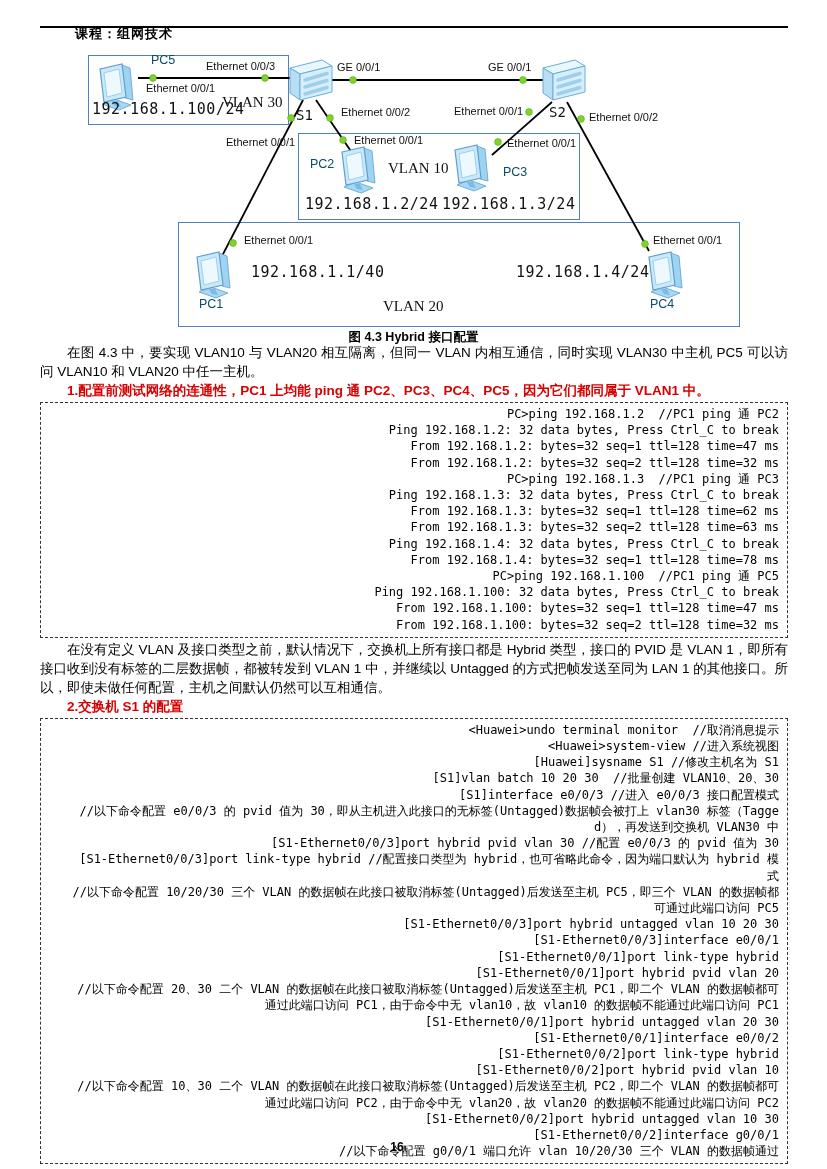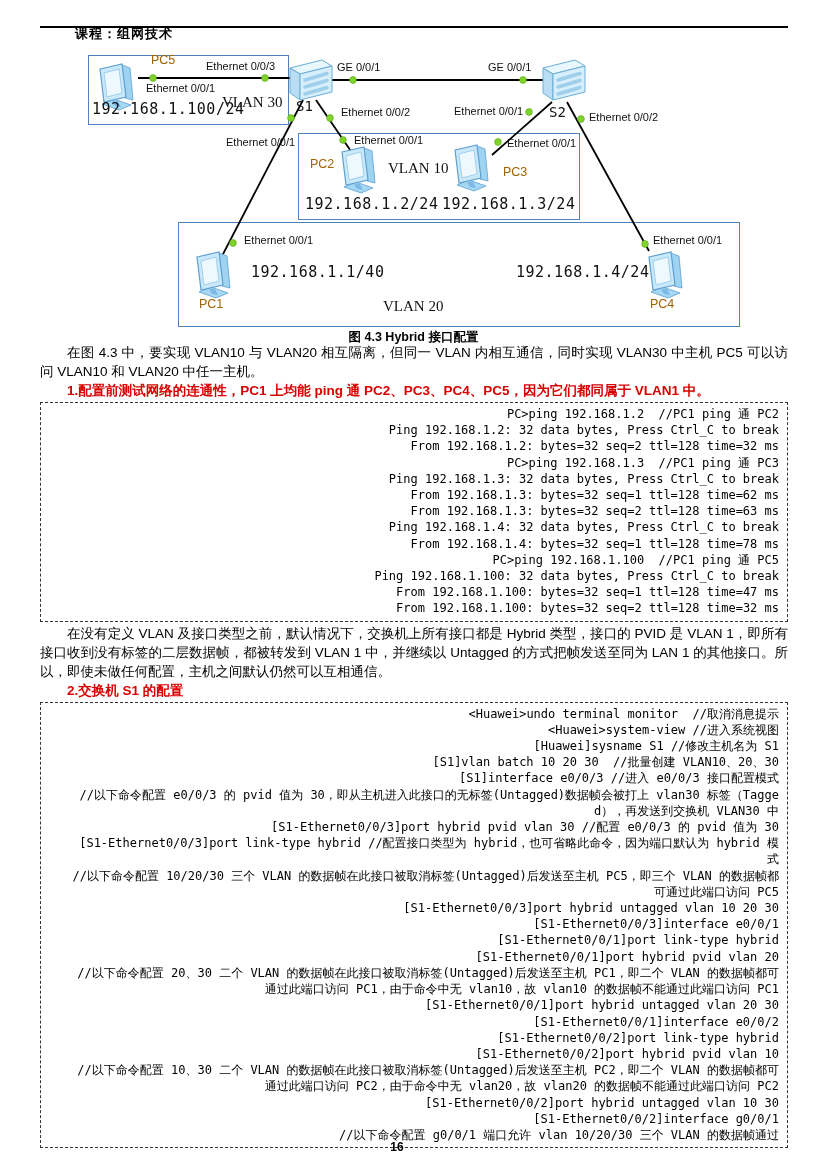--- a/index.html
+++ b/index.html
@@ -12,21 +12,21 @@
 
   
   .figure-area{position:absolute;left:0;top:48px;width:827px;height:282px;}
   .vlan-box{position:absolute;border:1px solid #4f81bd;background:transparent;}
   .links-svg{position:absolute;left:0;top:0;width:827px;height:282px;}
   .dev-icon{position:absolute;}
   .lbl{position:absolute;white-space:nowrap;font-size:11px;color:#111;line-height:1.1;}
   .mono{font-family:"DejaVu Sans Mono", monospace;}
   .ip-lbl{font-size:15px;letter-spacing:0.5px;}
   .vlan-lbl{font-size:15px;font-family:Liberation Serif, serif;}
-  .dev-name{font-size:12.5px;color:#a16207;}
+  .dev-name{font-size:12.5px;color:#0c4a6e;}
   .sw-name{font-size:14px;}
   .fig-caption{position:absolute;top:329px;left:0;width:827px;text-align:center;
     font-size:12.5px;font-weight:bold;}
 
   
   .content{position:absolute;left:40px;top:343px;width:748px;font-size:13.5px;
     line-height:19px;text-align:justify;}
   .para{margin:0;text-indent:2em;}
   .red-head{margin:0;color:#d80000;font-weight:bold;text-indent:2em;}
   .code-box{border:1px dashed #333;font-family:"DejaVu Sans Mono", monospace;
@@ -111,21 +111,21 @@
       <use href="#pc-sym"></use>
     </svg>
   <svg class="dev-icon" style="left:191px;top:201px" width="46" height="52">
       <use href="#pc-sym"></use>
     </svg>
   <svg class="dev-icon" style="left:643px;top:201px" width="46" height="52">
       <use href="#pc-sym"></use>
     </svg>
 
   <span class="lbl dev-name" style="left:151px;top:6px">PC5</span>
-  <span class="lbl mono sw-name" style="left:296px;top:51px">S1</span>
+  <span class="lbl mono sw-name" style="left:296px;top:60px">S1</span>
   <span class="lbl mono sw-name" style="left:549px;top:57px">S2</span>
   <span class="lbl dev-name" style="left:310px;top:110px">PC2</span>
   <span class="lbl dev-name" style="left:503px;top:118px">PC3</span>
   <span class="lbl dev-name" style="left:199px;top:250px">PC1</span>
   <span class="lbl dev-name" style="left:650px;top:250px">PC4</span>
 
   <span class="lbl mono vlan-lbl" style="left:222px;top:46px">VLAN 30</span>
   <span class="lbl mono vlan-lbl" style="left:388px;top:112px">VLAN 10</span>
   <span class="lbl mono vlan-lbl" style="left:383px;top:250px">VLAN 20</span>
 
@@ -152,20 +152,21 @@
 <div class="fig-caption">图 4.3 Hybrid 接口配置</div>
 
 <div class="content">
   <p class="para">在图 4.3 中，要实现 VLAN10 与 VLAN20 相互隔离，但同一 VLAN 内相互通信，同时实现 VLAN30 中主机 PC5 可以访问 VLAN10 和 VLAN20 中任一主机。</p>
   <p class="red-head">1.配置前测试网络的连通性，PC1 上均能 ping 通 PC2、PC3、PC4、PC5，因为它们都同属于 VLAN1 中。</p>
 
   <div class="code-box code-box1">
 
   <div class="code-line">PC&gt;ping 192.168.1.2  //PC1 ping 通 PC2</div>
       <div class="code-line">Ping 192.168.1.2: 32 data bytes, Press Ctrl_C to break</div>
+      <div class="code-line">From 192.168.1.2: bytes=32 seq=1 ttl=128 time=47 ms</div>
       <div class="code-line">From 192.168.1.2: bytes=32 seq=2 ttl=128 time=32 ms</div>
       <div class="code-line">PC&gt;ping 192.168.1.3  //PC1 ping 通 PC3</div>
       <div class="code-line">Ping 192.168.1.3: 32 data bytes, Press Ctrl_C to break</div>
       <div class="code-line">From 192.168.1.3: bytes=32 seq=1 ttl=128 time=62 ms</div>
       <div class="code-line">From 192.168.1.3: bytes=32 seq=2 ttl=128 time=63 ms</div>
       <div class="code-line">Ping 192.168.1.4: 32 data bytes, Press Ctrl_C to break</div>
       <div class="code-line">From 192.168.1.4: bytes=32 seq=1 ttl=128 time=78 ms</div>
       <div class="code-line">PC&gt;ping 192.168.1.100  //PC1 ping 通 PC5</div>
       <div class="code-line">Ping 192.168.1.100: 32 data bytes, Press Ctrl_C to break</div>
       <div class="code-line">From 192.168.1.100: bytes=32 seq=1 ttl=128 time=47 ms</div>

